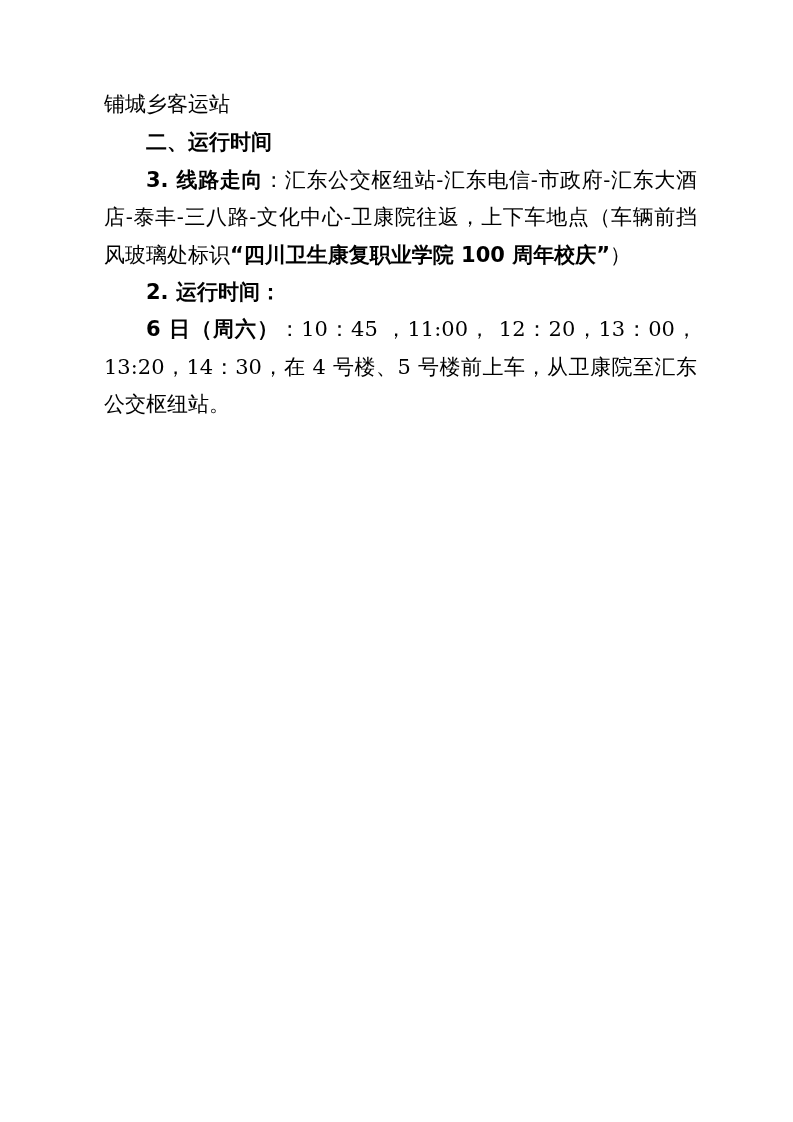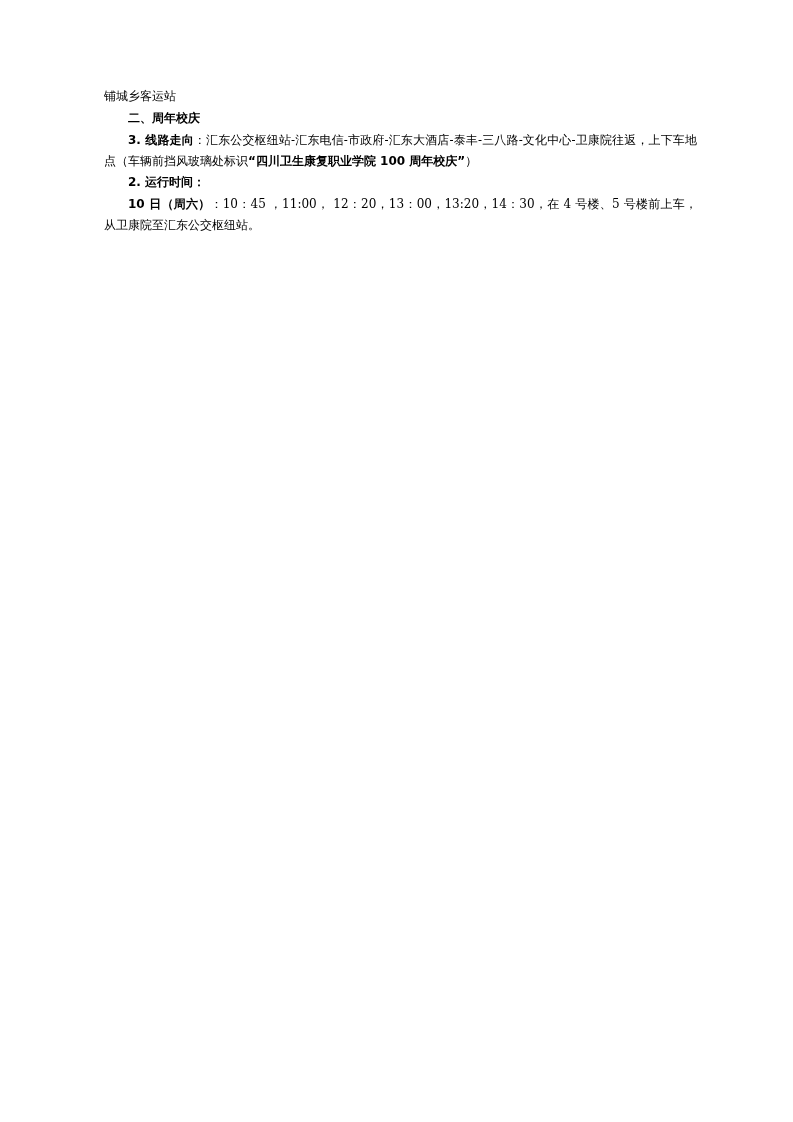--- a/index.html
+++ b/index.html
@@ -15,21 +15,21 @@
     -webkit-font-smoothing: antialiased;
   }
   .page {
     position: relative;
     width: 793px;
     height: 1122px;
     box-sizing: border-box;
     padding: 86px 96px 0 104px;
   }
   .doc-body {
-    font-size: 12px;
+    font-size: 21px;
     line-height: 1.78;
     text-align: justify;
     text-justify: inter-ideograph;
   }
   p {
     margin: 0;
     padding: 0;
   }
   .para {
     text-indent: 0;
@@ -55,30 +55,30 @@
 
 <div class="page">
   <div class="doc-body">
 
     <p class="para first-line">
       <span class="sans">铺城乡客运站</span>
     </p>
 
 
     <p class="indent">
-      <span class="lbl sans">二、周年校庆</span>
+      <span class="lbl sans">二、运行时间</span>
     </p>
 
     <p class="indent">
       <span class="lbl sans">3. 线路走向</span><span>：汇东公交枢纽站-汇东电信-市政府-汇东大酒店-泰丰-三八路-文化中心-卫康院往返，上下车地点（车辆前挡风玻璃处标识</span><span class="bold sans">“四川卫生康复职业学院 100 周年校庆”</span><span>）</span>
     </p>
 
     <p class="indent">
       <span class="lbl sans">2. 运行时间：</span>
     </p>
 
 
     <p class="indent">
-      <span class="lbl sans">10 日（周六）</span><span>：10：45 ，11:00， 12：20，13：00，13:20，14：30，在 4 号楼、5 号楼前上车，从卫康院至汇东公交枢纽站。</span>
+      <span class="lbl sans">6 日（周六）</span><span>：10：45 ，11:00， 12：20，13：00，13:20，14：30，在 4 号楼、5 号楼前上车，从卫康院至汇东公交枢纽站。</span>
     </p>
 
   </div>
 </div>
 
 </body></html>

